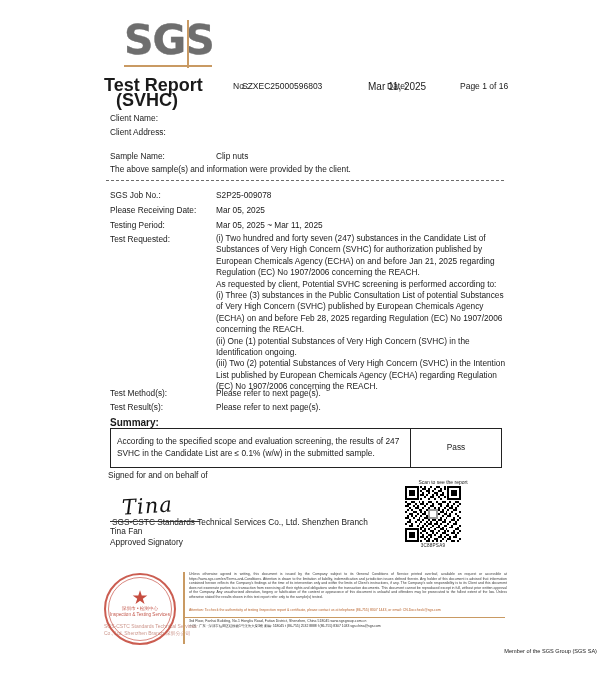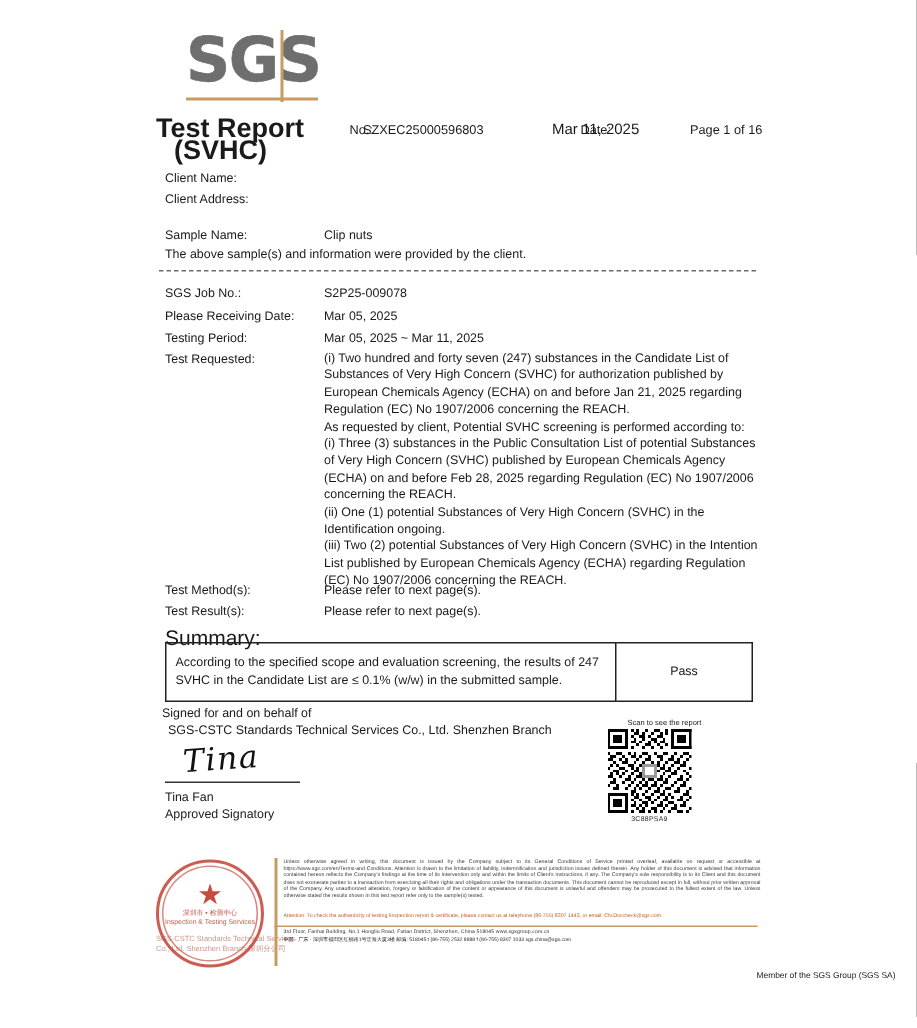--- a/index.html
+++ b/index.html
@@ -134,22 +134,22 @@
     font-size: 8.3px;
     line-height: 11.4px;
     color: #1a1a1a;
   }
   .tr-block p { margin: 0; }
   
   .summary-label {
     position: absolute;
     left: 110px;
     top: 417px;
-    font-size: 14px;
-    font-weight: normal;
+    font-size: 10px;
+    font-weight: bold;
     color: #1a1a1a;
   }
   .summary-table {
     position: absolute;
     left: 110px;
     top: 428px;
     width: 392px;
     border-collapse: collapse;
     table-layout: fixed;
   }
@@ -168,21 +168,21 @@
   }
   
   .signed-for {
     position: absolute;
     left: 108px;
     top: 470px;
     font-size: 8.3px;
     line-height: 11px;
     color: #1a1a1a;
   }
-  .signed-for .indent { padding-left: 4px; }
+  .signed-for .indent { padding-left: 4px; margin-top: 36px; }
   .signature {
     position: absolute;
     left: 122px;
     top: 494px;
     font-family: "DejaVu Serif", serif;
     font-style: italic;
     font-size: 21px;
     color: #111;
     letter-spacing: 1px;
     transform: rotate(-4deg);

